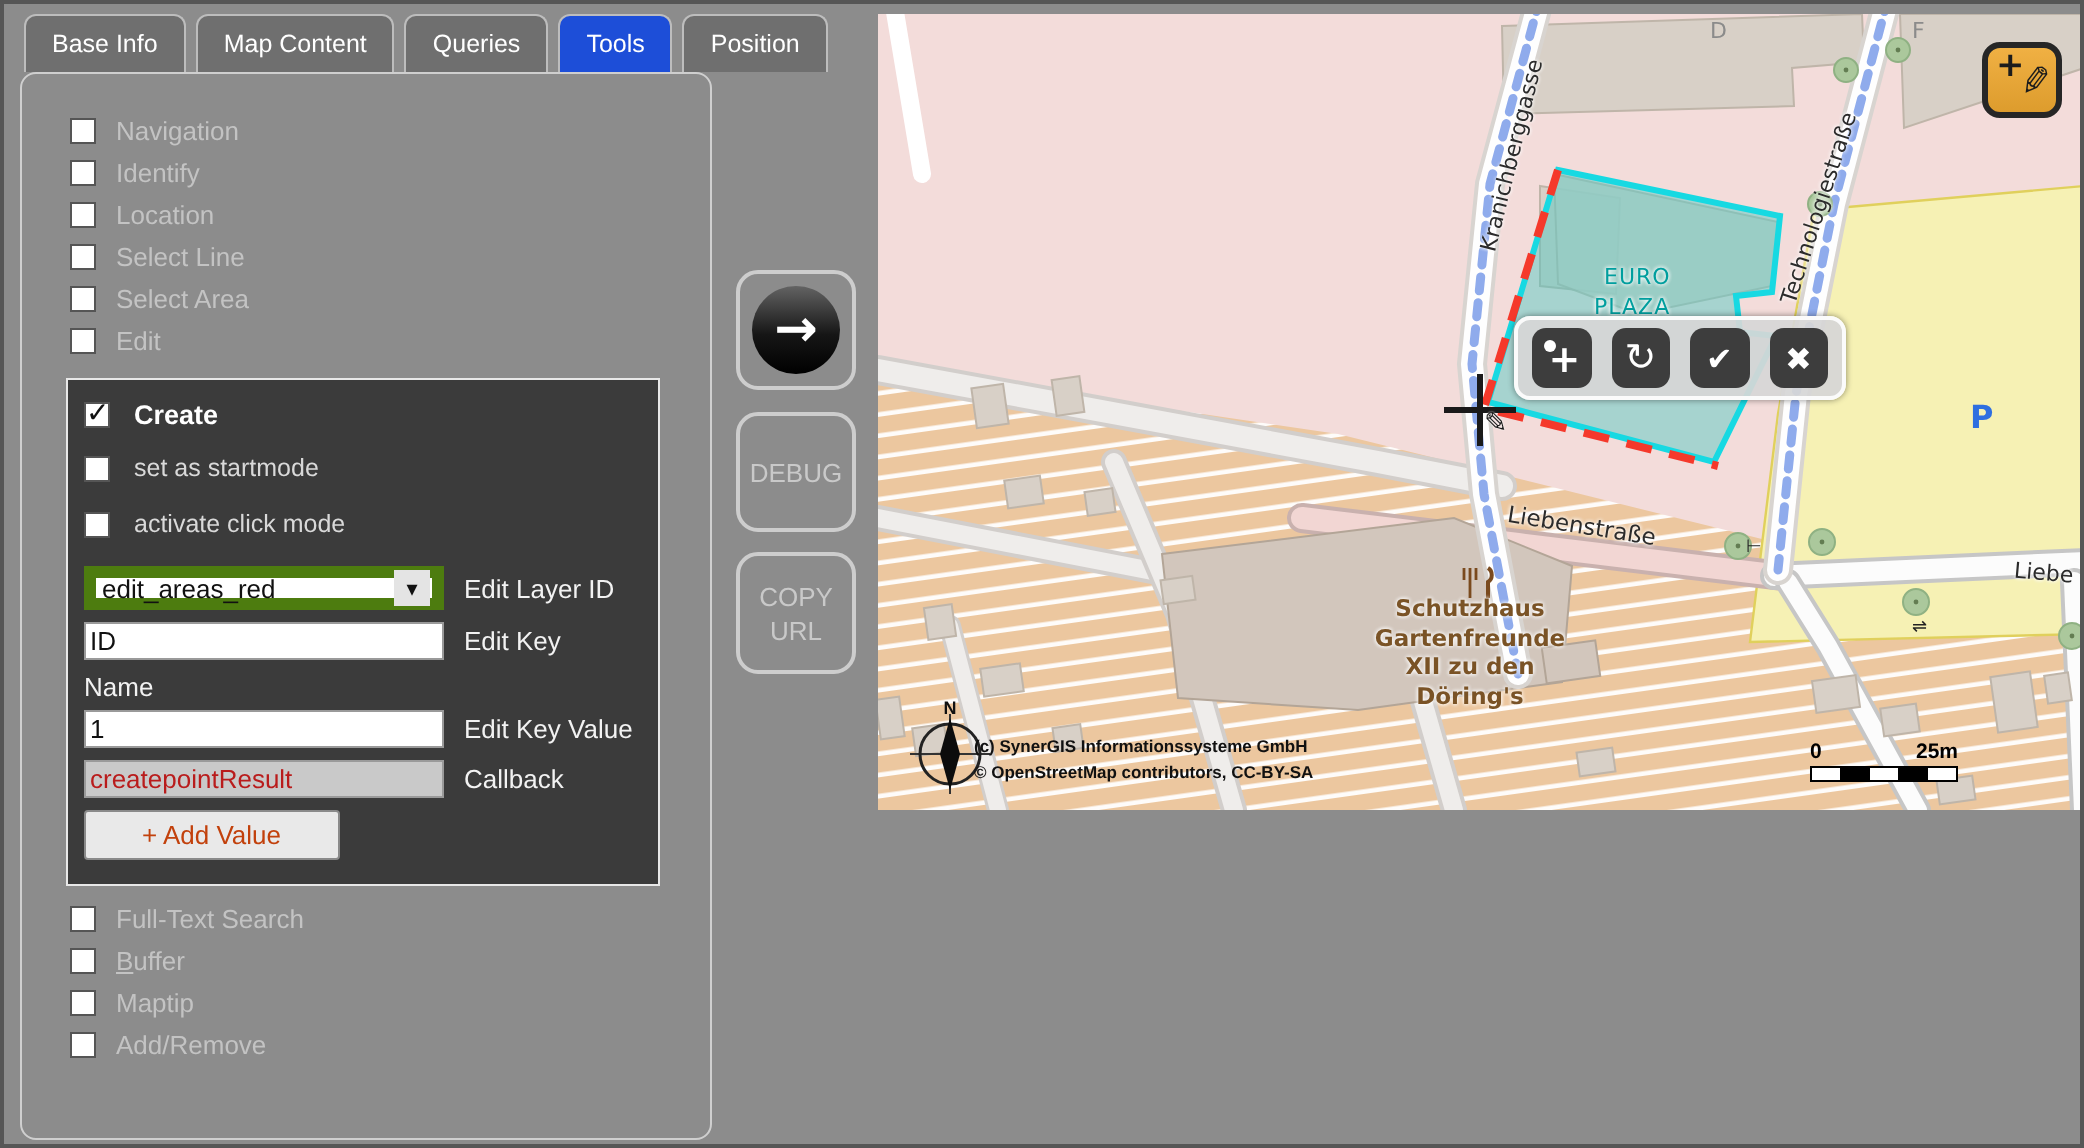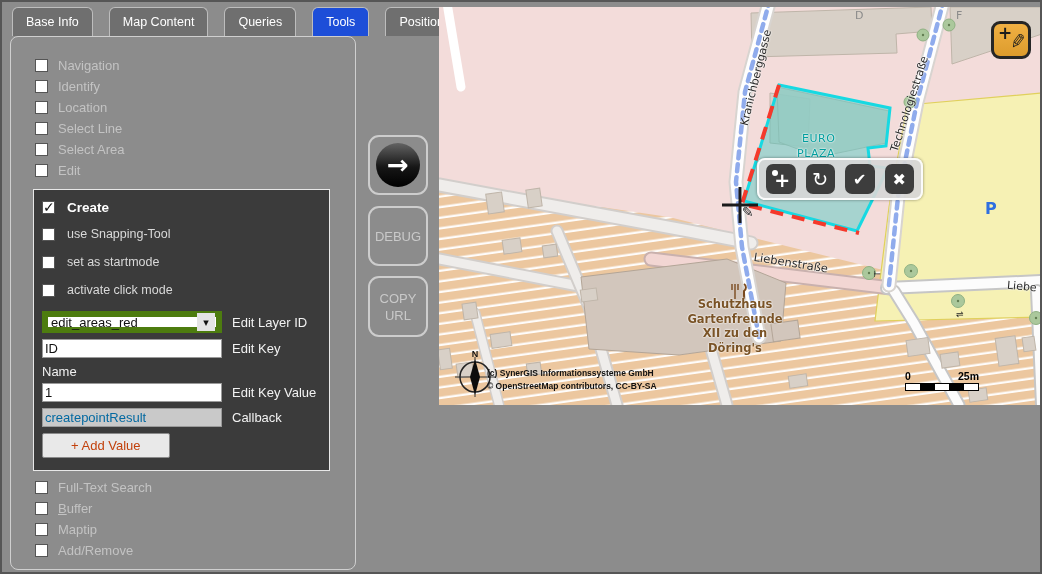--- a/index.html
+++ b/index.html
@@ -1,21 +1,21 @@
 <!DOCTYPE html>
 <html><head>
 <meta charset="utf-8">
 <style>
   * { box-sizing: border-box; margin: 0; padding: 0; }
   html,body { width:1042px; height:574px; overflow:hidden; }
   body { font-family:"Liberation Sans", sans-serif; }
   .screen { position:relative; width:1042px; height:574px; background:#8c8c8c; border:2px solid #565656; overflow:hidden; }
 
   
-  .tabbar { position:absolute; left:10px; top:5px; display:flex; gap:16px; }
+  .tabbar { position:absolute; left:10px; top:5px; display:flex; gap:5px; }
   .tab { height:29px; padding:0 13px; display:flex; align-items:center; background:#6f6f6f;
          color:#fff; font-size:12.5px; border:1px solid #bdbdbd; border-bottom:none;
          border-radius:6px 6px 0 0; cursor:default; }
   .tab.active { background:#1d4ed8; }
 
   
   .panel { position:absolute; left:8px; top:34px; width:346px; height:534px;
            border:1px solid #cfcfcf; border-radius:8px; padding:18px 0 0 0; }
   .chk-row { display:flex; align-items:center; height:21px; margin-left:24px; }
   .chk { width:13px; height:13px; background:#fff; border:1px solid #555; flex:0 0 13px;
@@ -35,21 +35,21 @@
   .field-row { display:flex; align-items:center; margin-bottom:6px; }
   .field-label { margin-left:10px; font-size:13px; color:#f2f2f2; white-space:nowrap; }
   .fake-select { width:180px; height:22px; background:#fff; border:6px solid #4d7c0f;
                  display:flex; align-items:center; }
   .fake-select .sel-text { flex:1; font-size:13px; color:#111; padding-left:3px; }
   .fake-select .sel-arrow { width:18px; height:18px; margin-right:1px; background:#e4e4e4;
                  display:flex; align-items:center; justify-content:center; font-size:11px;
                  color:#111; font-family:"DejaVu Sans", sans-serif; }
   .txt-input { width:180px; height:19px; border:1px solid #9a9a9a; font-size:13px;
                padding:0 2px; color:#111; background:#fff; font-family:"Liberation Sans",sans-serif; }
-  .txt-input:disabled { background:#c9c9c9; color:#0369a1; }
+  .txt-input:disabled { background:#c9c9c9; color:#b91c1c; }
   .name-heading { font-size:13px; color:#f2f2f2; margin:6px 0 4px 0; }
   .add-btn { margin-top:0; height:25px; padding:0 28px; background:#e9e9e9;
              border:1px solid #8a8a8a; font-size:13px; color:#c2410c; border-radius:2px; }
 
   
   .side-btn { position:absolute; left:366px; width:60px; border:2px solid #cdcdcd;
               border-radius:11px; color:#c9c9c9; font-size:13px; display:flex;
               align-items:center; justify-content:center; text-align:center; background:transparent; }
   .arrow-circle { width:44px; height:44px; border-radius:50%;
               background:linear-gradient(180deg,#636363 0%,#161616 55%,#000 100%);
@@ -139,24 +139,20 @@
     </div>
     <div class="chk-row">
       <span class="chk"></span>
       <span class="chk-label">Edit</span>
     </div>
 
     <div class="create-box">
       <div class="create-title-row">
         <span class="chk checked"></span>
         <span class="create-title">Create</span>
-      </div>
-      <div class="copt-row">
-        <span class="chk"></span>
-        <span class="copt-label">use Snapping-Tool</span>
       </div>
       <div class="copt-row">
         <span class="chk"></span>
         <span class="copt-label">set as startmode</span>
       </div>
       <div class="copt-row">
         <span class="chk"></span>
         <span class="copt-label">activate click mode</span>
       </div>
 

